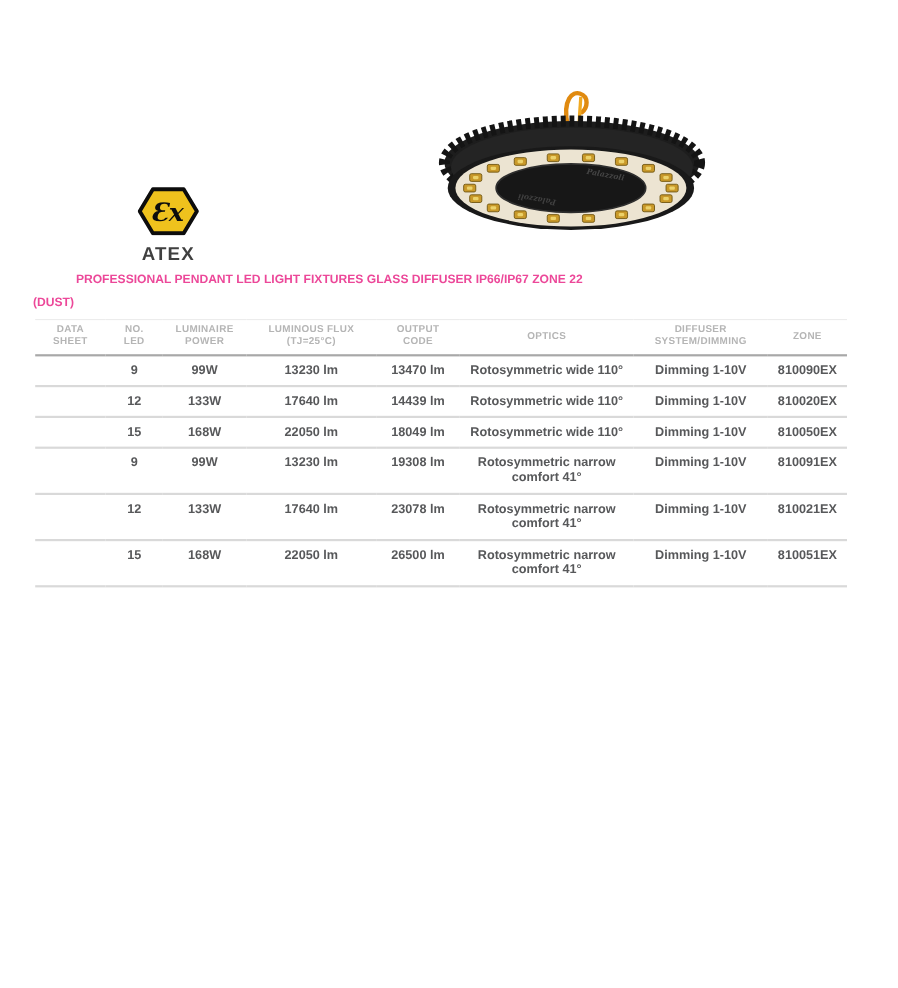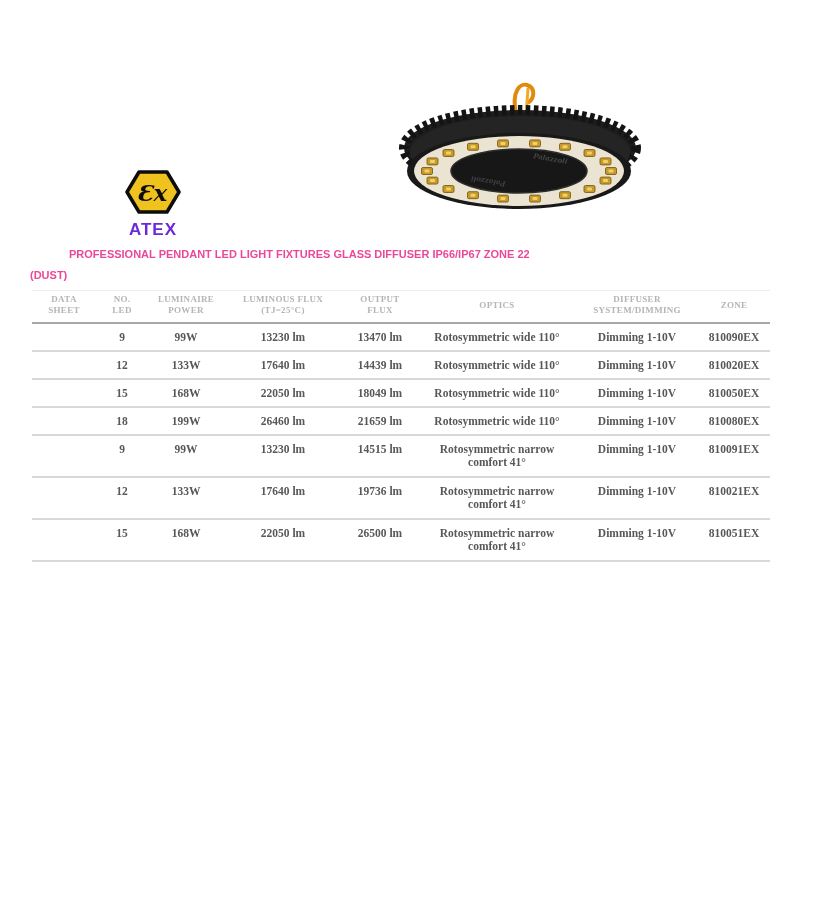--- a/index.html
+++ b/index.html
@@ -4,39 +4,39 @@
 <style>
   html,body { margin:0; padding:0; background:#ffffff; }
   body {
     width:816px; height:898px; position:relative; overflow:hidden;
     font-family:"Liberation Sans", sans-serif;
   }
 
   
   .atex-block { position:absolute; left:124px; top:170px; width:58px; text-align:center; }
   .atex-label {
-    margin-top:2px; font-weight:bold; font-size:17px; color:#6d28d9;
+    margin-top:2px; font-weight:bold; font-size:17px; color:#404040;
     letter-spacing:1px; font-family:"Liberation Sans", sans-serif;
   }
 
   
   .product-photo { position:absolute; left:398px; top:76px; width:246px; height:142px; }
 
   
   .page-title {
     position:absolute; left:30px; top:237px; width:752px;
     font-size:11px; font-weight:bold; line-height:21px;
     color:#ec4899; text-indent:39px; white-space:pre-line;
     font-family:"Liberation Sans", sans-serif;
   }
 
   
   table.spec { position:absolute; left:32px; top:290px; width:738px;
     border-collapse:collapse; table-layout:fixed;
-    font-family:Liberation Serif, serif; }
+    font-family:Liberation Sans, sans-serif; }
   table.spec thead th {
     font-size:9px; font-weight:bold; color:#b5b5b5; line-height:11px;
     text-align:center; vertical-align:middle; padding:3px 2px 6px;
     letter-spacing:.3px; white-space:pre-line;
     border-top:1px solid #ececec; border-bottom:2px solid #a8a8a8;
   }
   table.spec tbody td {
     font-size:11.5px; font-weight:bold; color:#57585a; line-height:13px;
     text-align:center; vertical-align:top; padding:7px 3px 0;
     border-bottom:2px solid #d9d9d9;
@@ -120,21 +120,21 @@
     <tr>
       <th>DATA
 SHEET</th>
       <th>NO.
 LED</th>
       <th>LUMINAIRE
 POWER</th>
       <th>LUMINOUS FLUX
 (TJ=25°C)</th>
       <th>OUTPUT
-FLUX</th>
+CODE</th>
       <th>OPTICS</th>
       <th>DIFFUSER
 SYSTEM/DIMMING</th>
       <th>ZONE</th>
     </tr>
   </thead>
   <tbody>
     <tr class="r-single">
       <td></td>
       <td>9</td>
@@ -158,46 +158,36 @@
     <tr class="r-single">
       <td></td>
       <td>15</td>
       <td>168W</td>
       <td>22050 lm</td>
       <td>18049 lm</td>
       <td>Rotosymmetric wide 110°</td>
       <td>Dimming 1-10V</td>
       <td>810050EX</td>
     </tr>
-    <tr class="r-single">
-      <td></td>
-      <td>18</td>
-      <td>199W</td>
-      <td>26460 lm</td>
-      <td>21659 lm</td>
-      <td>Rotosymmetric wide 110°</td>
-      <td>Dimming 1-10V</td>
-      <td>810080EX</td>
-    </tr>
     <tr class="r-double">
       <td></td>
       <td>9</td>
       <td>99W</td>
       <td>13230 lm</td>
-      <td>14515 lm</td>
+      <td>19308 lm</td>
       <td>Rotosymmetric narrow comfort 41°</td>
       <td>Dimming 1-10V</td>
       <td>810091EX</td>
     </tr>
     <tr class="r-double">
       <td></td>
       <td>12</td>
       <td>133W</td>
       <td>17640 lm</td>
-      <td>19736 lm</td>
+      <td>23078 lm</td>
       <td>Rotosymmetric narrow comfort 41°</td>
       <td>Dimming 1-10V</td>
       <td>810021EX</td>
     </tr>
     <tr class="r-double r-last">
       <td></td>
       <td>15</td>
       <td>168W</td>
       <td>22050 lm</td>
       <td>26500 lm</td>

